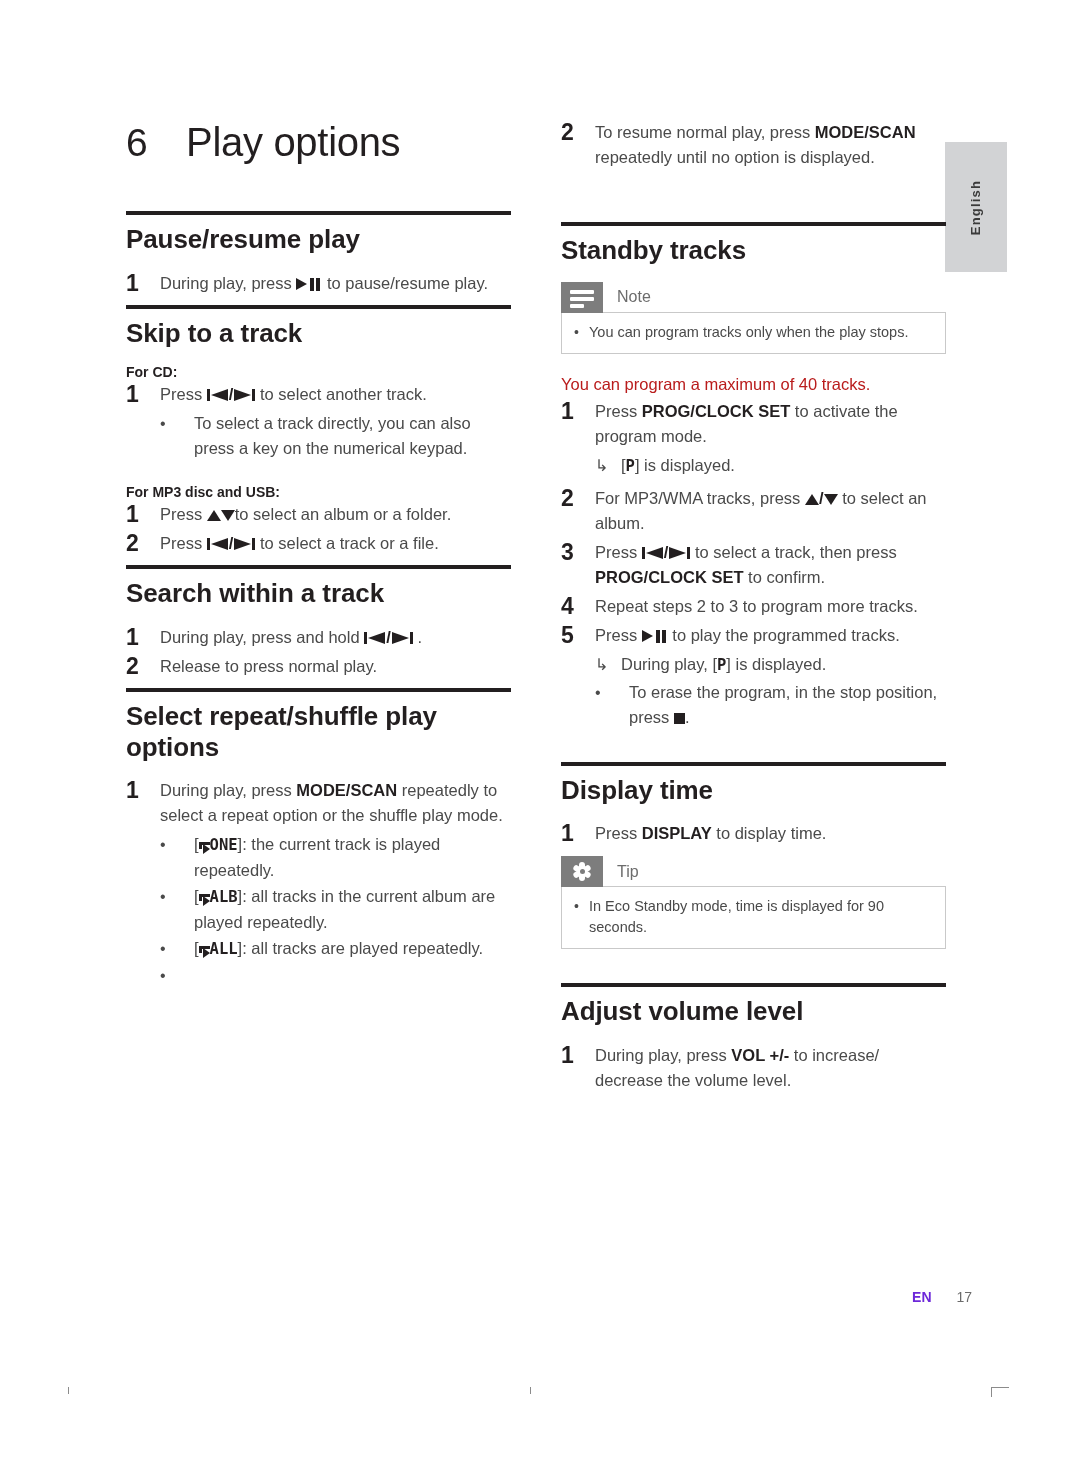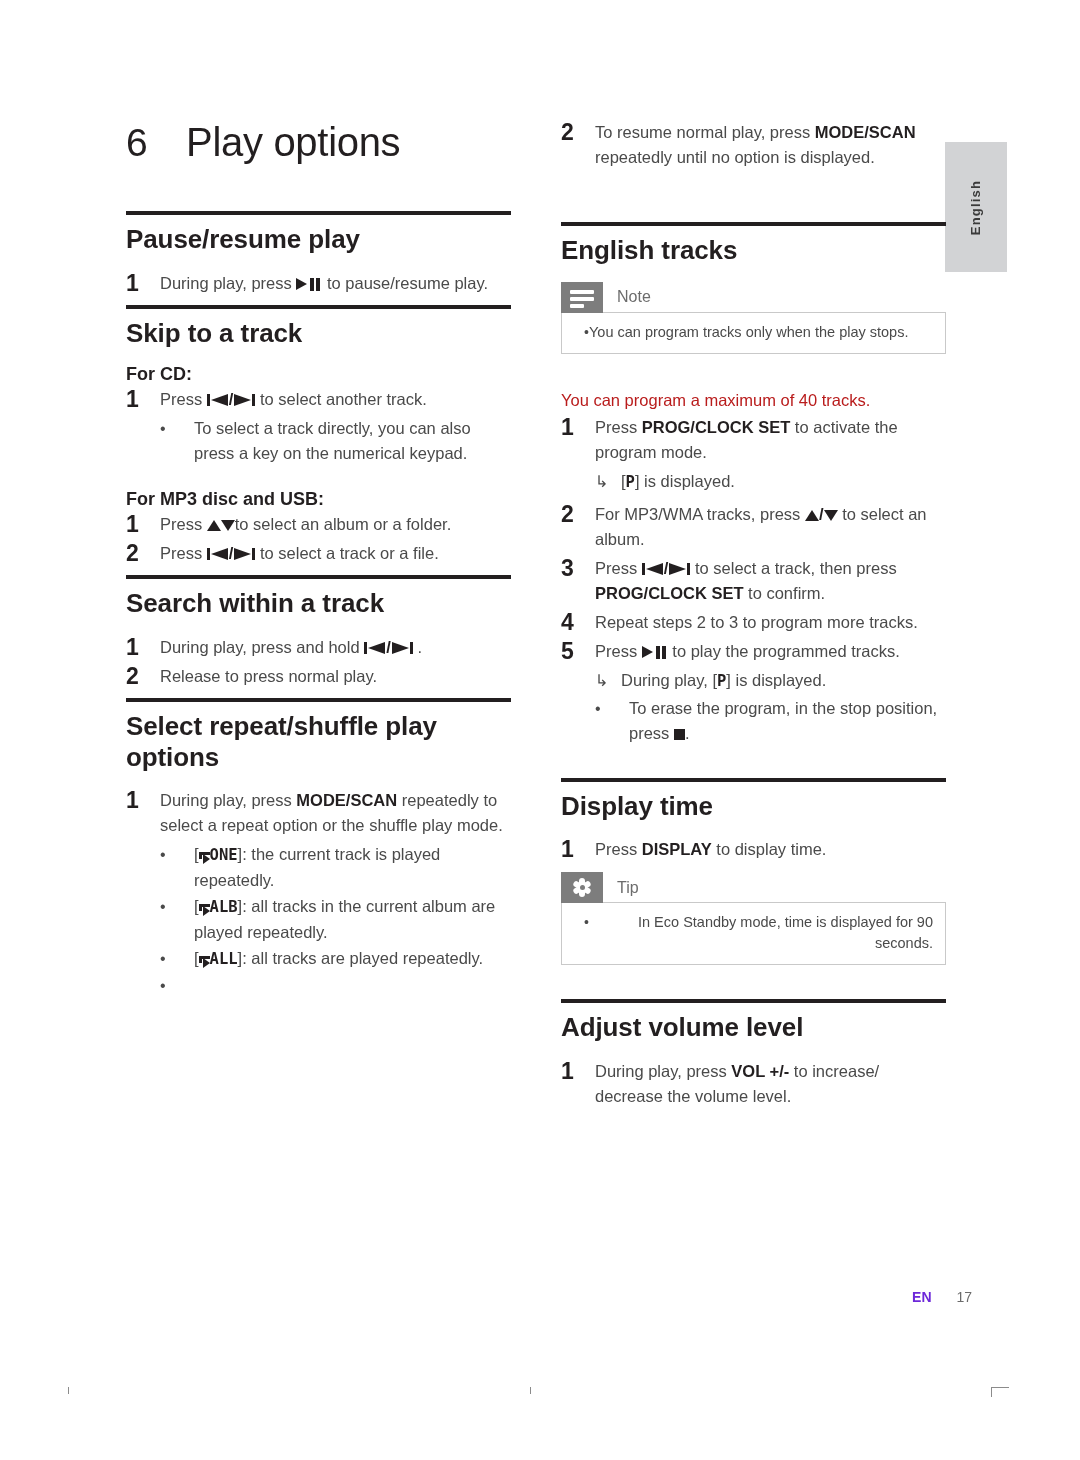--- a/index.html
+++ b/index.html
@@ -60,21 +60,21 @@
   .sec-h {
     font-size: 26px;
     font-weight: 600;
     line-height: 1.18;
     color: #231f20;
     margin: 0 0 16px 0;
     letter-spacing: -0.1px;
   }
 
   .sub-h {
-    font-size: 18px;
+    font-size: 14px;
     font-weight: 700;
     color: #231f20;
     margin: 0 0 2px 0;
   }
 
   
   .step {
     display: flex;
     margin: 0 0 4px 0;
   }
@@ -251,21 +251,21 @@
     position: absolute;
     left: 4px; top: 4px;
     width: 0; height: 0;
     border-top: 5px solid transparent;
     border-bottom: 5px solid transparent;
     border-left: 7px solid #231f20;
   }
   .brk { font-family: "Liberation Sans", sans-serif; font-weight: 400; font-size: 16.5px; color: #4a4a4a; }
 
   
-  .callout { margin: 10px 0 34px 0; width: 385px; text-align: right; }
+  .callout { margin: 10px 0 18px 0; width: 385px; }
   .callout-head {
     display: flex;
     align-items: center;
     height: 31px;
   }
   .callout-icon {
     width: 42px; height: 31px;
     background: #7d7d7d;
     flex: none;
     position: relative;
@@ -463,21 +463,21 @@
   </div>
 
   <div class="col col-right">
 
     <div class="step step-gap">
       <span class="step-num">2</span>
       <span class="step-body"><span>To resume normal play, press </span><b>MODE/SCAN</b><span> repeatedly until no option is displayed.</span></span>
     </div>
 
     <hr class="rule" style="margin-top:52px;">
-    <h2 class="sec-h">English tracks</h2>
+    <h2 class="sec-h">Standby tracks</h2>
 
     <div class="callout">
       <div class="callout-head">
         <div class="callout-icon ico-note">
             <i></i>
             <i></i>
             <i></i>
           </div>
         <div class="callout-label">Note</div>
       </div>

